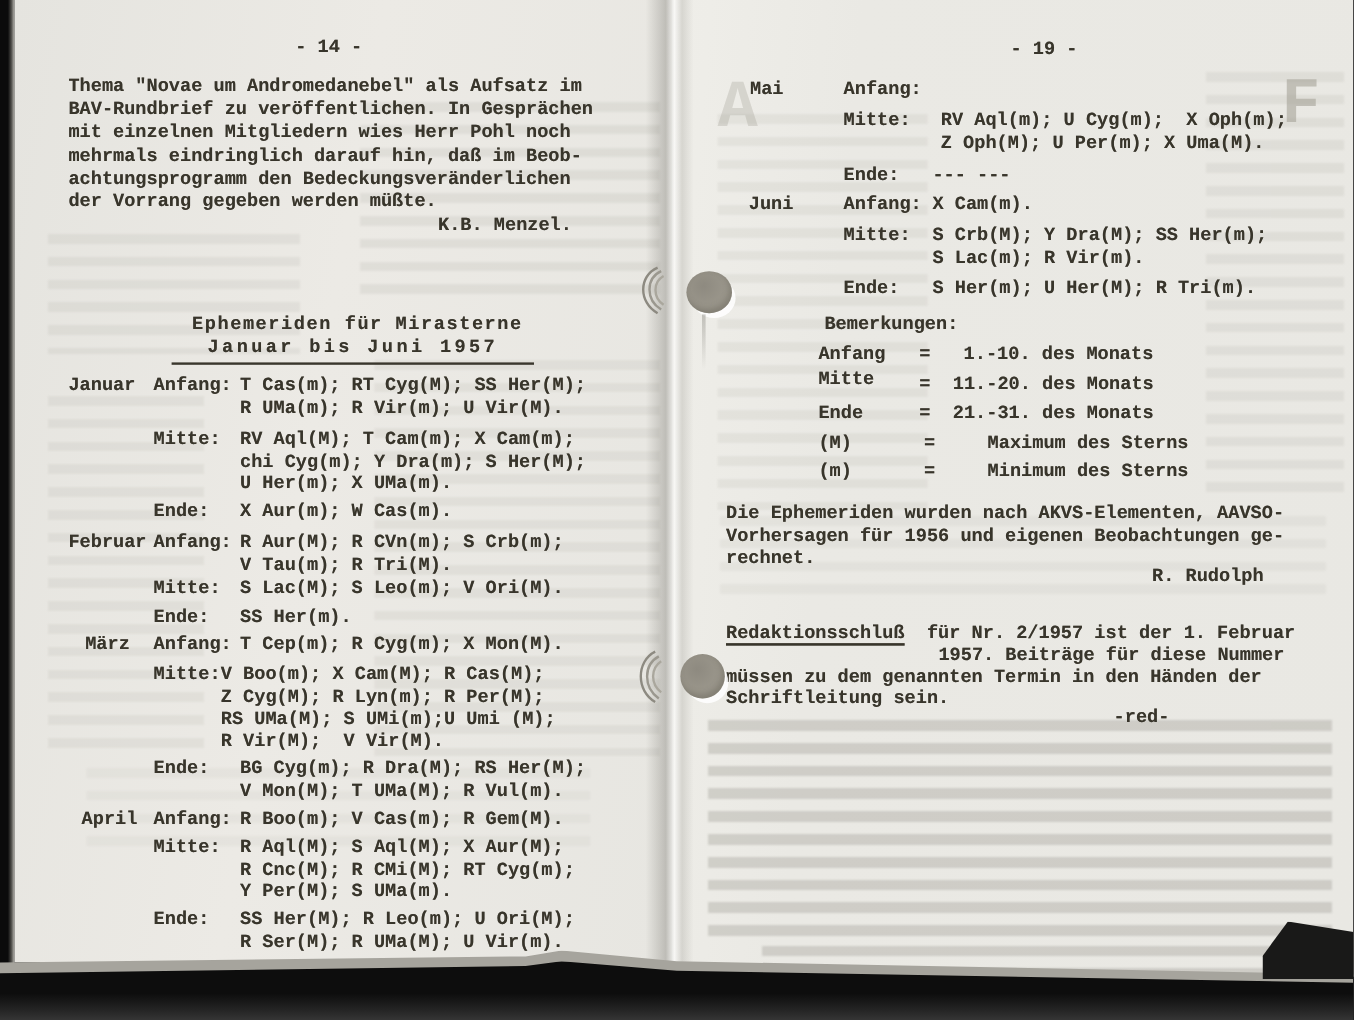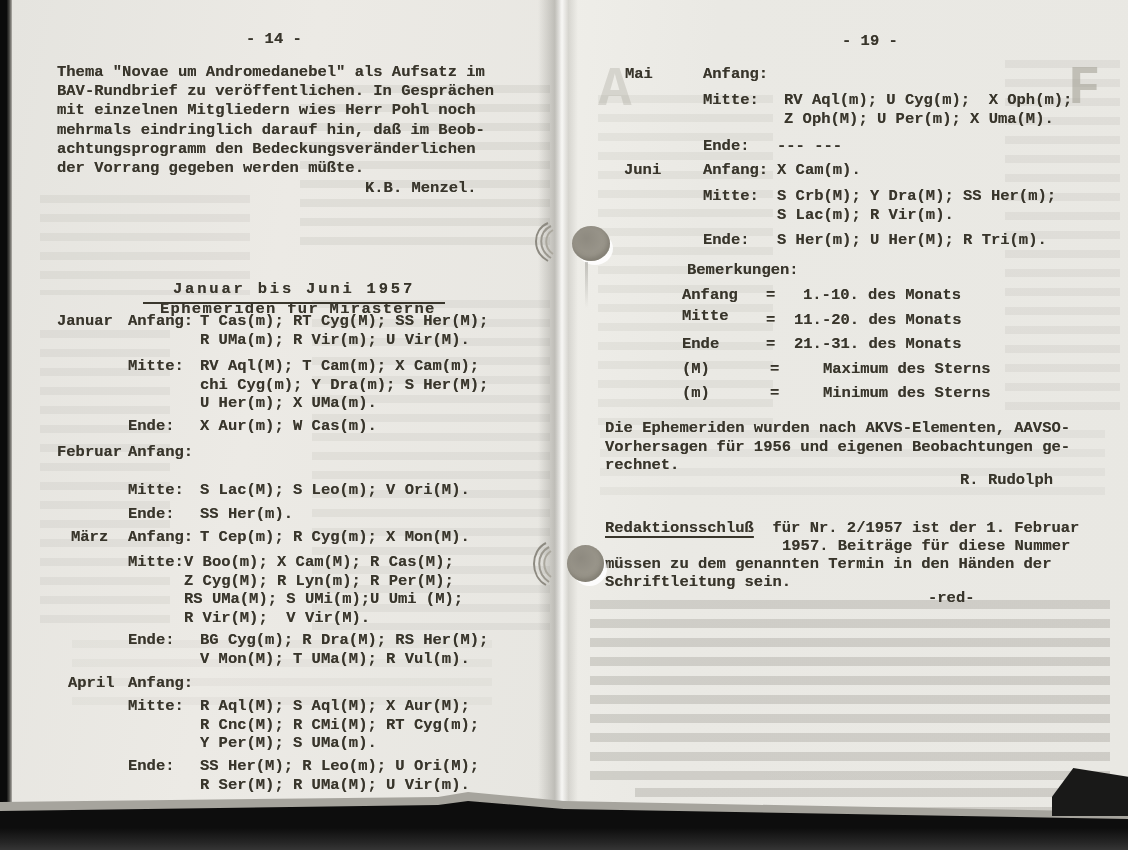--- a/index.html
+++ b/index.html
@@ -6,21 +6,21 @@
   .scan-root{position:relative;width:1128px;height:850px;overflow:hidden;
     background:#161616;font-family:"Liberation Mono",monospace;}
   .page{position:absolute;top:0;}
   .page-left{left:12px;width:548px;height:802px;
     background:linear-gradient(100deg,#e5e4df,#eceae5 45%,#e7e6e1 100%);}
   .page-right{left:560px;width:568px;height:814px;
     background:linear-gradient(95deg,#efeee9,#eae9e4 25%,#e9e8e3 100%);}
   .t{position:absolute;font-family:"Liberation Mono",monospace;font-size:15.5px;
      font-weight:700;color:#38352b;line-height:18.6px;white-space:pre;
      text-shadow:0 0 .4px rgba(52,48,38,.55);}
-  .h1{letter-spacing:1.3px;margin-top:39px;}
+  .h1{letter-spacing:1.3px;}
   .h2{letter-spacing:2.8px;padding:0 30px 3px 30px;border-bottom:2.5px solid #3a372d;}
   .uline{text-decoration:underline;text-underline-offset:4px;text-decoration-thickness:2px;}
   
   .left-strip{position:absolute;left:0;top:0;width:12px;height:850px;
     background:linear-gradient(90deg,#0b0b0b 0 55%,#4c4b47 78%,#b2b0aa 100%);}
   .gutter{position:absolute;left:538px;top:0;width:40px;height:814px;
     background:linear-gradient(90deg,rgba(95,93,86,0) 0%,rgba(95,93,86,.30) 42%,
       rgba(255,255,255,.55) 60%,rgba(130,128,120,.22) 76%,rgba(130,128,120,0) 100%);}
   .edge-gray{position:absolute;left:0;top:792px;width:1128px;height:58px;background:#a6a49d;
     clip-path:polygon(0 10px,438px 5px,468px 0,564px 9px,1128px 20px,1128px 58px,0 58px);}
@@ -91,39 +91,42 @@
 R UMa(m); R Vir(m); U Vir(M).</div>
   <div class="t" style="left:128px;top:357px">Mitte:</div>
   <div class="t" style="left:200px;top:357px">RV Aql(M); T Cam(m); X Cam(m);
 chi Cyg(m); Y Dra(m); S Her(M);
 U Her(m); X UMa(m).</div>
   <div class="t" style="left:128px;top:417px">Ende:</div>
   <div class="t" style="left:200px;top:417px">X Aur(m); W Cas(m).</div>
 
   <div class="t" style="left:57px;top:443px">Februar</div>
   <div class="t" style="left:128px;top:443px">Anfang:</div>
+  <div class="t" style="left:200px;top:443px">R Aur(M); R CVn(m); S Crb(m);
+V Tau(m); R Tri(M).</div>
   <div class="t" style="left:128px;top:481px">Mitte:</div>
   <div class="t" style="left:200px;top:481px">S Lac(M); S Leo(m); V Ori(M).</div>
   <div class="t" style="left:128px;top:505px">Ende:</div>
   <div class="t" style="left:200px;top:505px">SS Her(m).</div>
 
   <div class="t" style="left:71px;top:528px">März</div>
   <div class="t" style="left:128px;top:528px">Anfang:</div>
   <div class="t" style="left:200px;top:528px">T Cep(m); R Cyg(m); X Mon(M).</div>
   <div class="t" style="left:128px;top:553px">Mitte:</div>
   <div class="t" style="left:184px;top:553px">V Boo(m); X Cam(M); R Cas(M);
 Z Cyg(M); R Lyn(m); R Per(M);
 RS UMa(M); S UMi(m);U Umi (M);
 R Vir(M);  V Vir(M).</div>
   <div class="t" style="left:128px;top:631px">Ende:</div>
   <div class="t" style="left:200px;top:631px">BG Cyg(m); R Dra(M); RS Her(M);
 V Mon(M); T UMa(M); R Vul(m).</div>
 
   <div class="t" style="left:68px;top:674px">April</div>
   <div class="t" style="left:128px;top:674px">Anfang:</div>
+  <div class="t" style="left:200px;top:674px">R Boo(m); V Cas(m); R Gem(M).</div>
   <div class="t" style="left:128px;top:697px">Mitte:</div>
   <div class="t" style="left:200px;top:697px">R Aql(M); S Aql(M); X Aur(M);
 R Cnc(M); R CMi(M); RT Cyg(m);
 Y Per(M); S UMa(m).</div>
   <div class="t" style="left:128px;top:757px">Ende:</div>
   <div class="t" style="left:200px;top:757px">SS Her(M); R Leo(m); U Ori(M);
 R Ser(M); R UMa(M); U Vir(m).</div>
 
   <div class="t" style="left:842px;top:32px">- 19 -</div>
 

